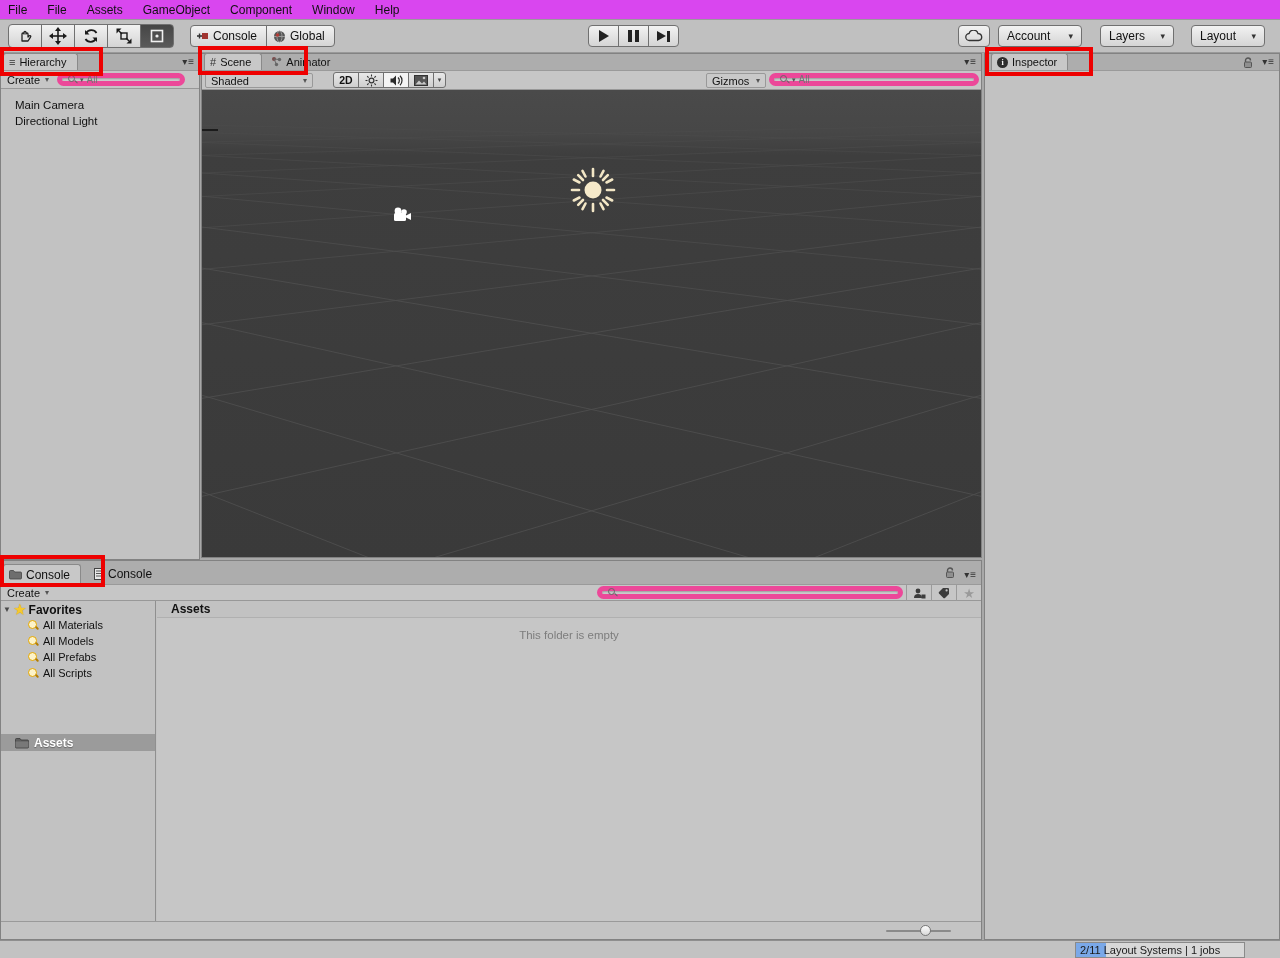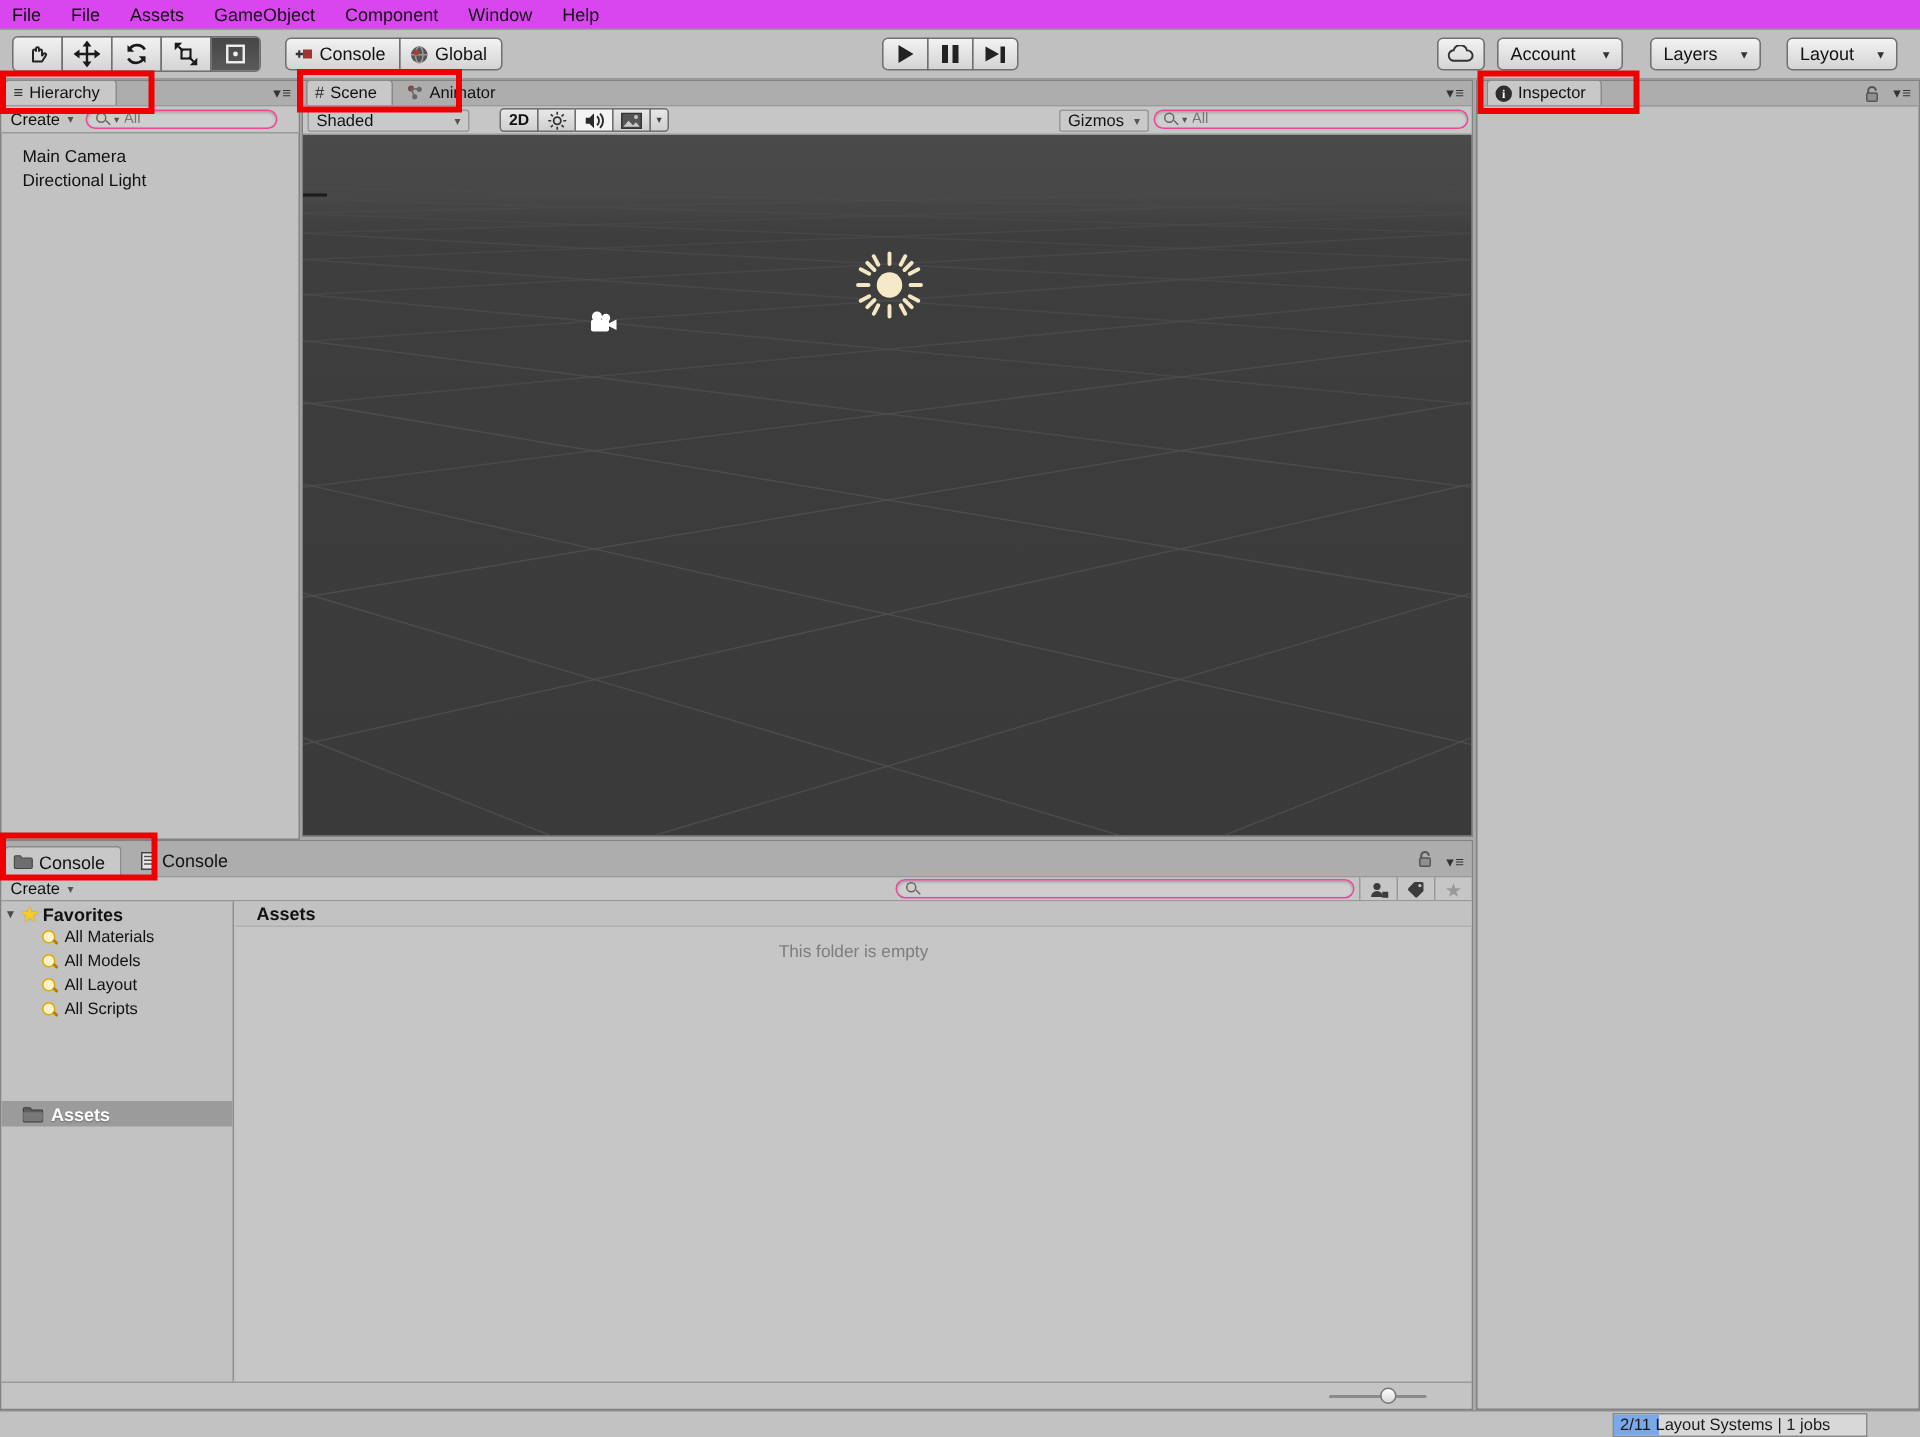--- a/index.html
+++ b/index.html
@@ -46,21 +46,21 @@
   .panel { position:absolute; background:#c2c2c2; border:1px solid #828282; }
   .tabstrip { position:relative; height:17px; background:#adadad; border-bottom:1px solid #9a9a9a; display:flex; align-items:flex-end; padding-left:2px; }
   .tab { height:17px; display:inline-flex; align-items:center; gap:4px; padding:0 10px 0 5px;
          font-size:11px; cursor:default; }
   .tab.active { background:#c8c8c8; border:1px solid #8a8a8a; border-bottom:none; border-radius:3px 3px 0 0; }
   .panelmenu { position:absolute; right:4px; top:2px; font-size:10px; color:#333; letter-spacing:1px; cursor:default; }
   .subbar { position:relative; height:18px; background:#c6c6c6; border-bottom:1px solid #989898;
             display:flex; align-items:center; }
   .flatdrop { display:inline-flex; align-items:center; gap:5px; padding:0 6px; font-size:11px; height:100%; cursor:default; }
   .flatdrop .arr { font-size:8px; color:#555; }
-  .pill { position:relative; height:13px; background:#cfcfcf; border:1px solid #ec4899; border-radius:8px;
+  .pill { position:relative; height:13px; background:#cfcfcf; border:5px solid #ec4899; border-radius:8px;
           box-shadow:inset 0 1px 2px rgba(0,0,0,.25); display:flex; align-items:center; padding:0 6px; gap:3px; }
   .pill input { border:none; background:transparent; outline:none; font-size:10px; width:100%; color:#333; font-family:"Liberation Sans",sans-serif; }
   .loupe { width:9px; height:9px; position:relative; flex:0 0 auto; }
   .loupe::before { content:""; position:absolute; left:0; top:0; width:5px; height:5px; border:1.4px solid #666; border-radius:50%; }
   .loupe::after  { content:""; position:absolute; left:5.5px; top:5.5px; width:3.5px; height:1.4px; background:#666; transform:rotate(45deg); }
   .pill .arr { font-size:7px; color:#555; }
 
   
   #hierarchy { left:0; top:53px; width:200px; height:507px; }
   #hierarchy .tree { padding-top:8px; }
@@ -487,21 +487,21 @@
         <div class="favitem">
           <span class="gloupe"></span>
           <span>All Materials</span>
         </div>
         <div class="favitem">
           <span class="gloupe"></span>
           <span>All Models</span>
         </div>
         <div class="favitem">
           <span class="gloupe"></span>
-          <span>All Layout</span>
+          <span>All Prefabs</span>
         </div>
         <div class="favitem">
           <span class="gloupe"></span>
           <span>All Scripts</span>
         </div>
         <div class="assetsrow">
           <svg class="ic" width="14" height="12" viewBox="0 0 14 12">
             <path d="M0.5 2.5 a1 1 0 011-1 h3.5 l1.2 1.5 h6.3 a1 1 0 011 1 v6 a1 1 0 01-1 1 h-11 a1 1 0 01-1-1z" fill="#5e5e5e" stroke="#3a3a3a" stroke-width="0.8"></path>
             <path d="M0.5 4.5 h13 v5 a1 1 0 01-1 1 h-11 a1 1 0 01-1-1z" fill="#787878"></path>
           </svg>

